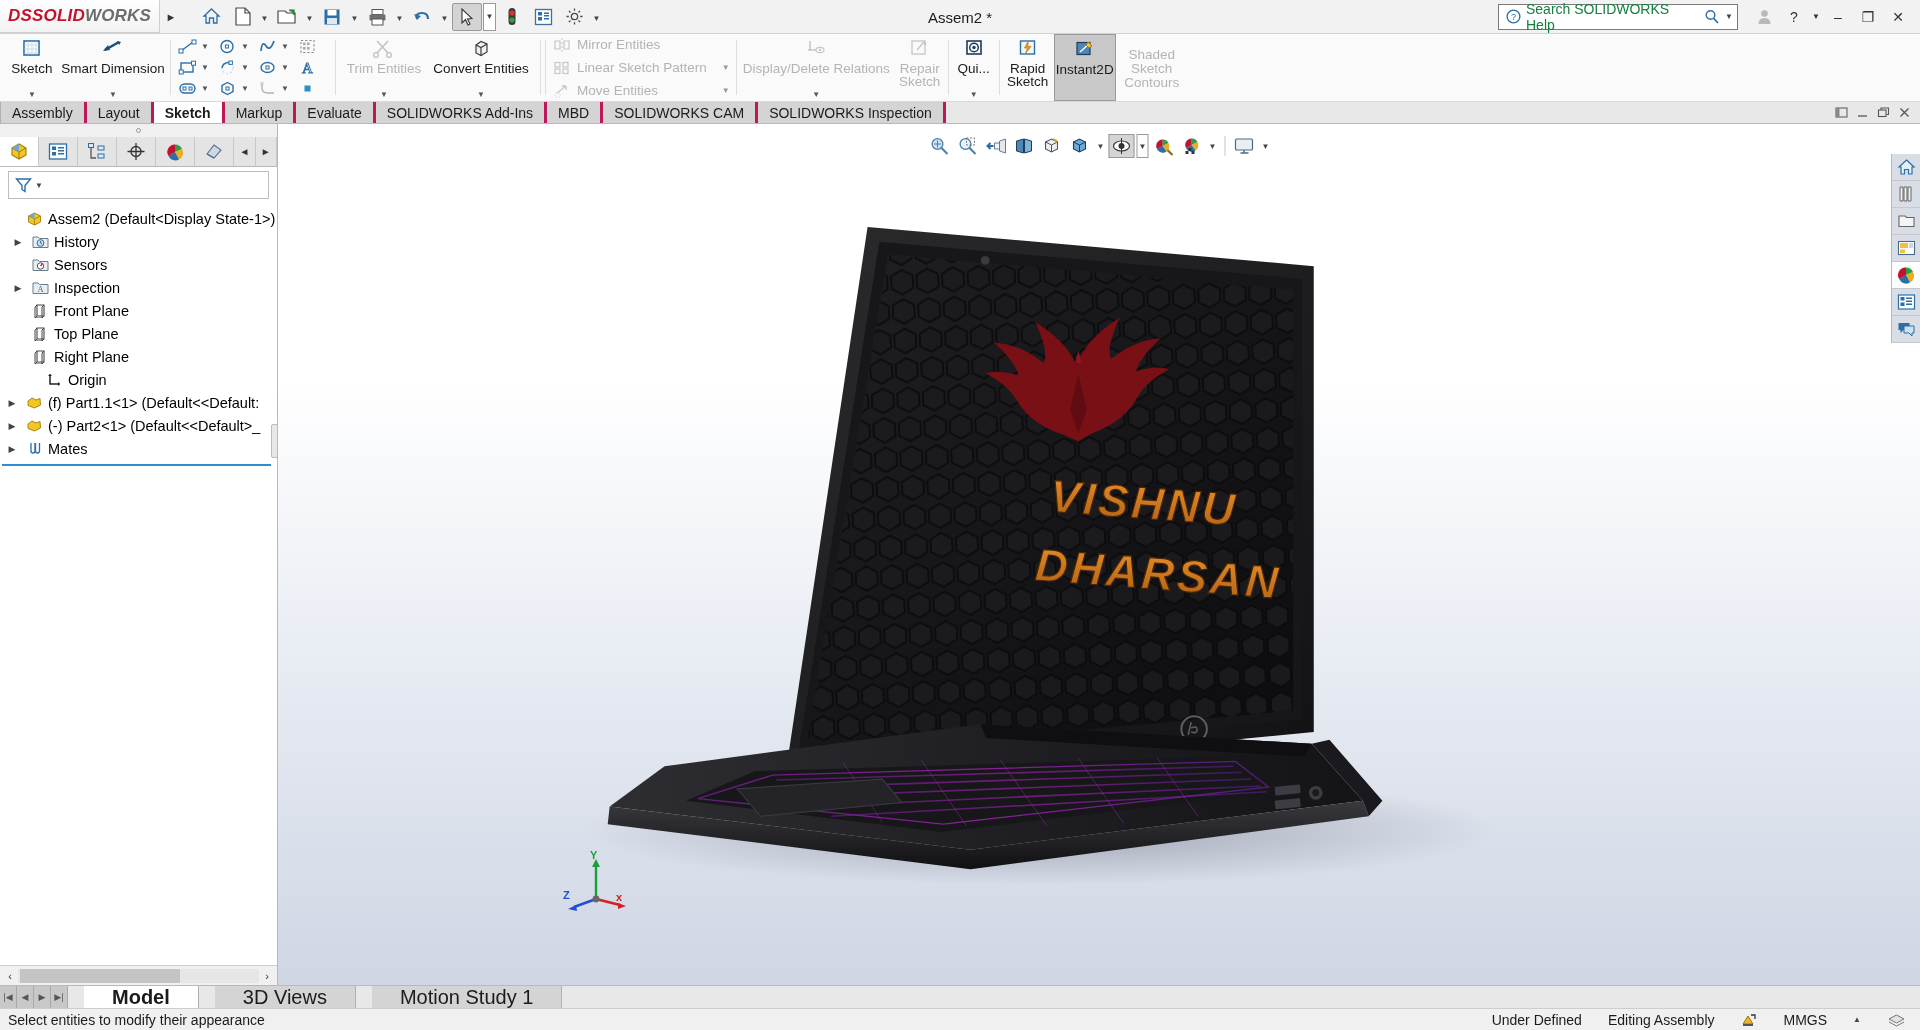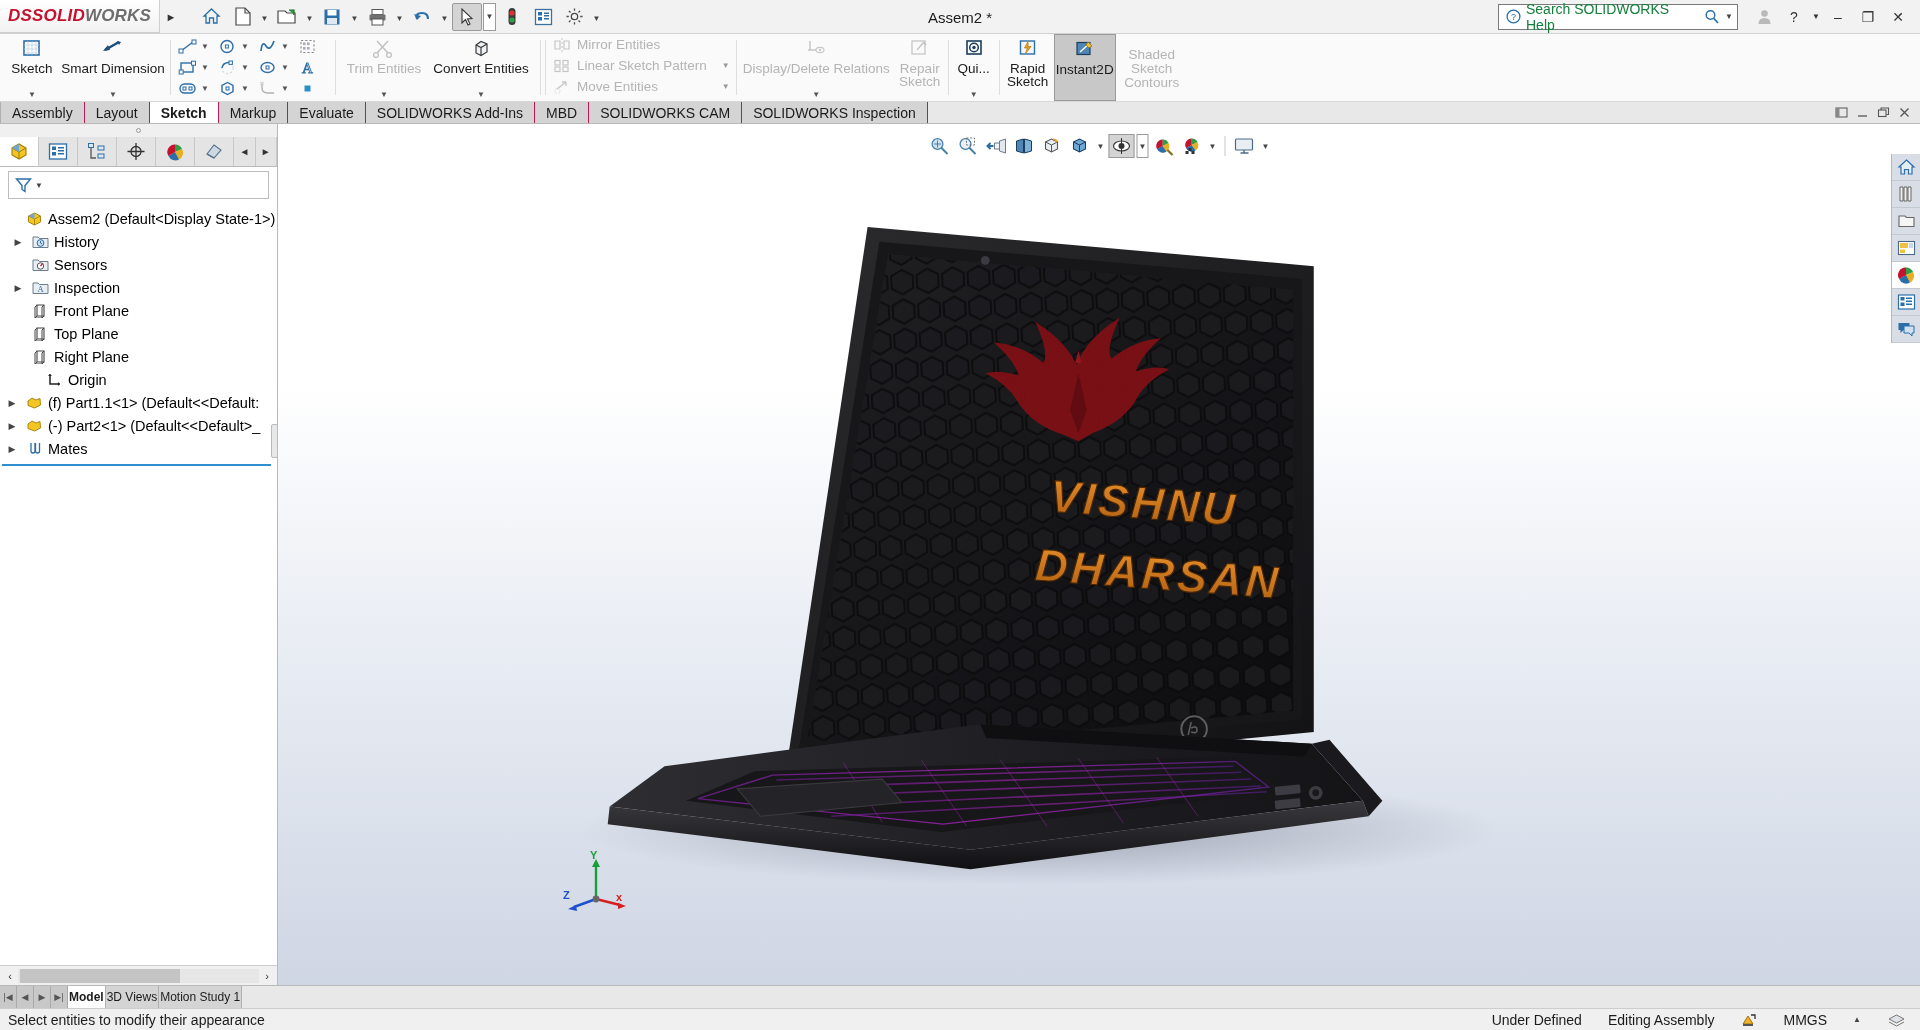--- a/index.html
+++ b/index.html
@@ -64,37 +64,37 @@
   .bigbtn .lbl { font-size: 13.5px; text-align: center; line-height: 13px; color: #1b1b1b; }
   .bigbtn .lbl.dim { color: #b4b4b4; }
   .bigbtn .drop { font-size: 8px; color: #555; margin-top: auto; padding-bottom: 2px; }
   .bigbtn.active { background: #c8c8c8; border: 1px solid #9a9a9a; }
   .icon { height: 22px; display: flex; align-items: center; justify-content: center; }
   .smallgrid { display: grid; grid-template-rows: repeat(3, 1fr); grid-auto-flow: column;
     gap: 0px 0px; align-content: center; padding: 2px 0; }
   .scell { display: flex; align-items: center; height: 21px; padding: 0 2px; }
   .scell .si { width: 24px; display: flex; align-items: center; justify-content: center; }
   .scell .sd { width: 12px; text-align: center; font-size: 8px; color: #555; }
-  .textcol { display: flex; flex-direction: column; justify-content: flex-start; padding: 0 4px; }
+  .textcol { display: flex; flex-direction: column; justify-content: space-between; padding: 0 4px; }
   .trow { display: flex; align-items: center; height: 21px; gap: 5px; }
   .trow .ti { width: 20px; display: flex; align-items: center; justify-content: center; }
   .trow .tl { font-size: 13.5px; color: #b4b4b4; white-space: nowrap; }
   .trow .td { font-size: 8px; color: #999; margin-left: auto; padding-left: 10px; }
   .ctrbtn { display: flex; flex-direction: column; align-items: center; justify-content: flex-start;
     padding: 4px 6px 0; }
   .ctrbtn .lbl { font-size: 13.5px; color: #b4b4b4; text-align: center; line-height: 14px; }
 
   
   .tabstrip {
     flex: 0 0 22px; height: 22px; background: #e8e8e8; display: flex; align-items: stretch;
     border-bottom: 1px solid #b9b9b9; position: relative;
   }
   .tab {
     padding: 0 11px; display: flex; align-items: center; font-size: 14px;
-    background: #d4d4d4; border-right: 1px solid #be185d; color: #1b1b1b;
+    background: #d4d4d4; border-right: 3px solid #be185d; color: #1b1b1b;
   }
   .tab:first-child { border-left: 1px solid #b0b0b0; }
   .tab.active { background: #fff; font-weight: bold; }
   .tabstrip-right { margin-left: auto; display: flex; align-items: center; gap: 8px; padding-right: 9px; }
   .tsicon { font-size: 12px; color: #555; }
 
   
   .body { flex: 1; display: flex; position: relative; min-height: 0; }
 
   
@@ -148,22 +148,22 @@
   .rd { height: 27px; display: flex; align-items: center; justify-content: center;
     border-bottom: 1px solid #c4c8cf; background: #d9dde5; }
   .rd.white { background: #fefefe; }
 
   
   .bottomtabs { flex: 0 0 23px; height: 23px; display: flex; align-items: stretch;
     background: #e8e8e8; border-top: 1px solid #b9b9b9; }
   .navbtns { display: flex; align-items: stretch; }
   .navb { width: 17px; display: flex; align-items: center; justify-content: center;
     background: #c8c8c8; border-right: 1px solid #aaa; font-size: 9px; color: #555; }
-  .btab { padding: 0 1px; display: flex; align-items: center; font-size: 12px;
-    background: #d4d4d4; border-right: 1px solid #b0b0b0; }
+  .btab { padding: 0 28px; display: flex; align-items: center; font-size: 20px;
+    background: #d4d4d4; border-right: 1px solid #b0b0b0; margin-left: 16px; }
   .btab.active { background: #fff; font-weight: bold; }
   .statusbar { flex: 0 0 22px; height: 22px; background: #f0f0f0; border-top: 1px solid #cdcdcd;
     display: flex; align-items: center; padding: 0 8px; font-size: 14px; color: #1b1b1b; }
   .sb-right { margin-left: auto; display: flex; align-items: center; gap: 26px; padding-right: 6px; }
   .sb-caret { font-size: 8px; color: #444; }
 
   .svgi { display: block; }
 </style>
 </head>
 <body>

